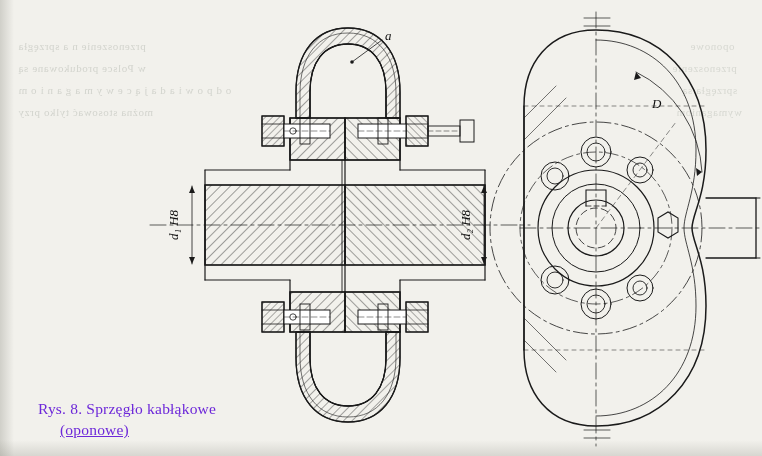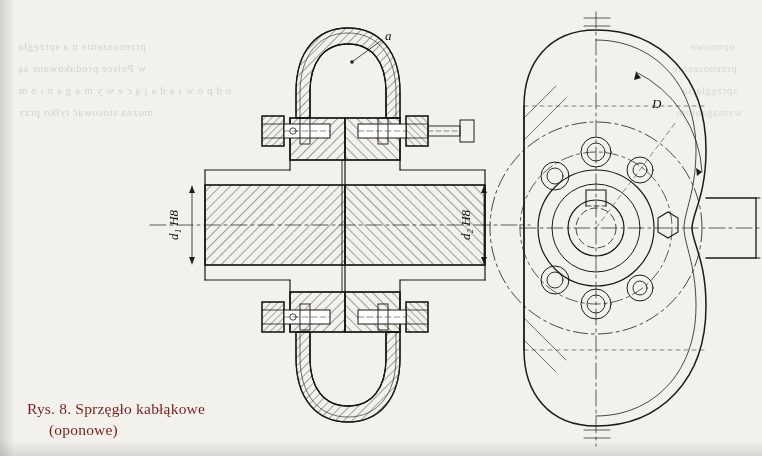--- a/index.html
+++ b/index.html
@@ -34,31 +34,32 @@
   .ghost.g-right {
     color: rgba(140, 145, 135, 0.26);
   }
   #figure-svg {
     position: absolute;
     left: 0;
     top: 0;
   }
   .caption {
     position: absolute;
-    left: 27px;
+    left: 38px;
     top: 398px;
     font-family: "Liberation Serif", serif;
     font-size: 15.5px;
-    color: #7f1d1d;
+    color: #6d28d9;
     line-height: 1.38;
     letter-spacing: 0.2px;
   }
   .caption .line2 {
     display: block;
     padding-left: 22px;
+    text-decoration: underline;
   }
   .edge-shadow-left {
     position: absolute;
     left: 0; top: 0;
     width: 14px; height: 456px;
     background: linear-gradient(to right, rgba(120,120,110,0.28), rgba(255,255,255,0));
     pointer-events: none;
   }
   .edge-shadow-bottom {
     position: absolute;

